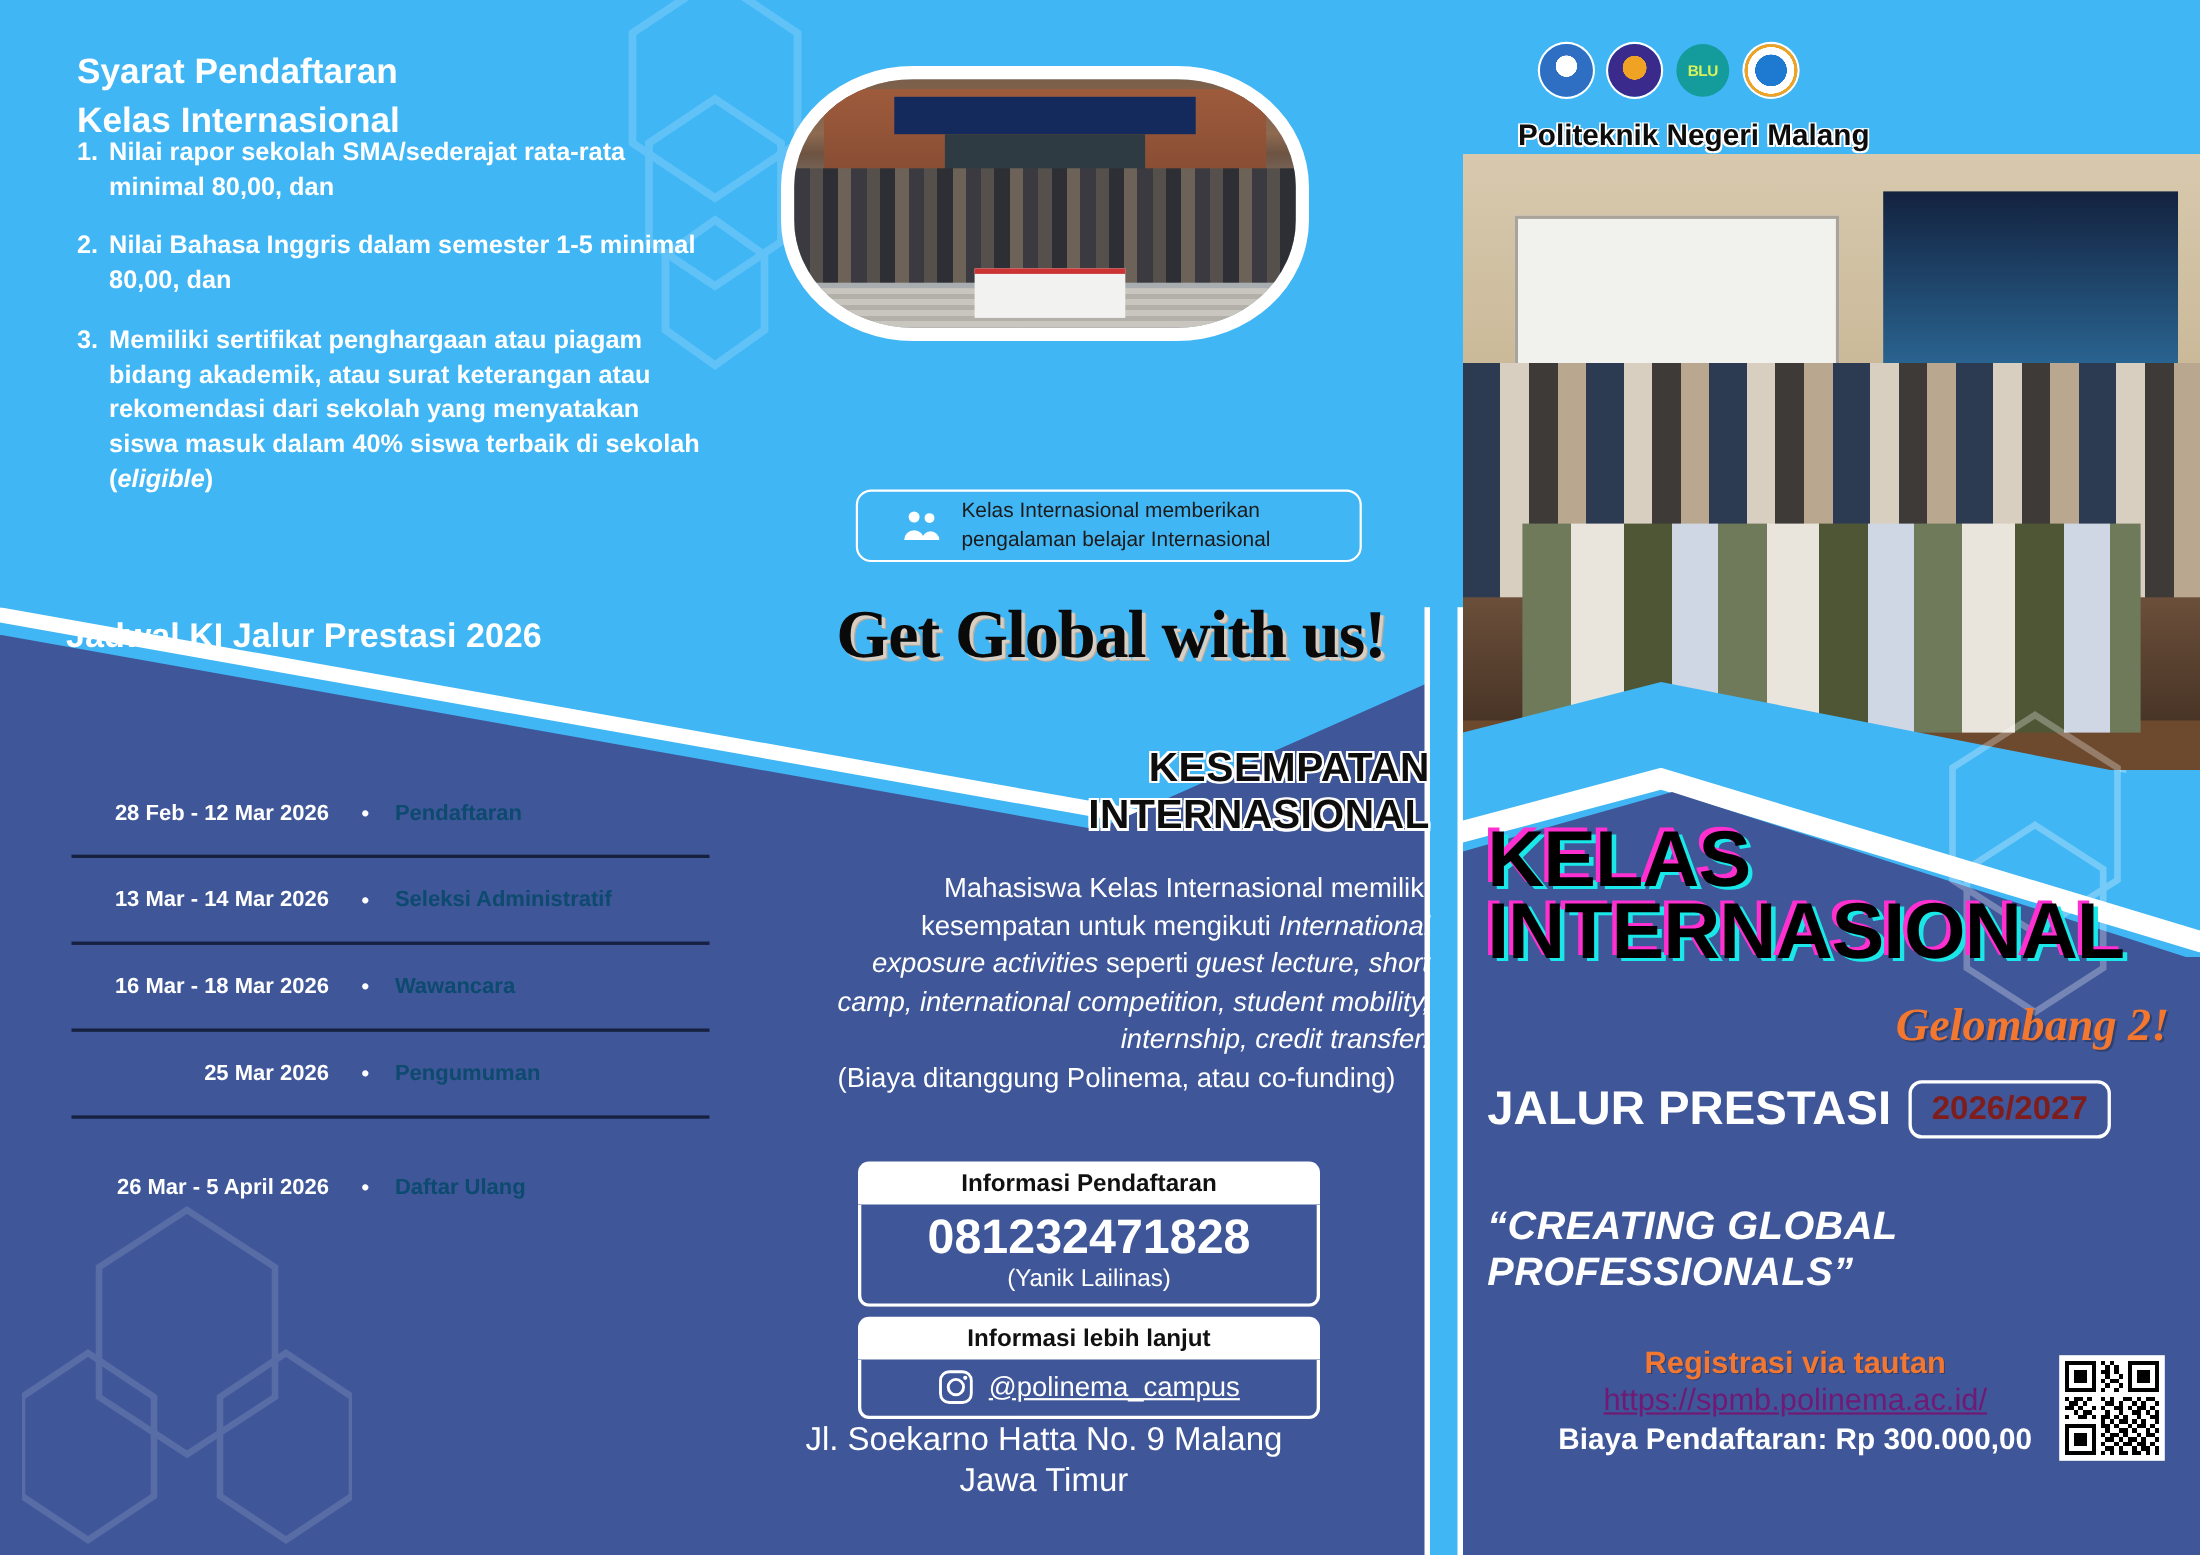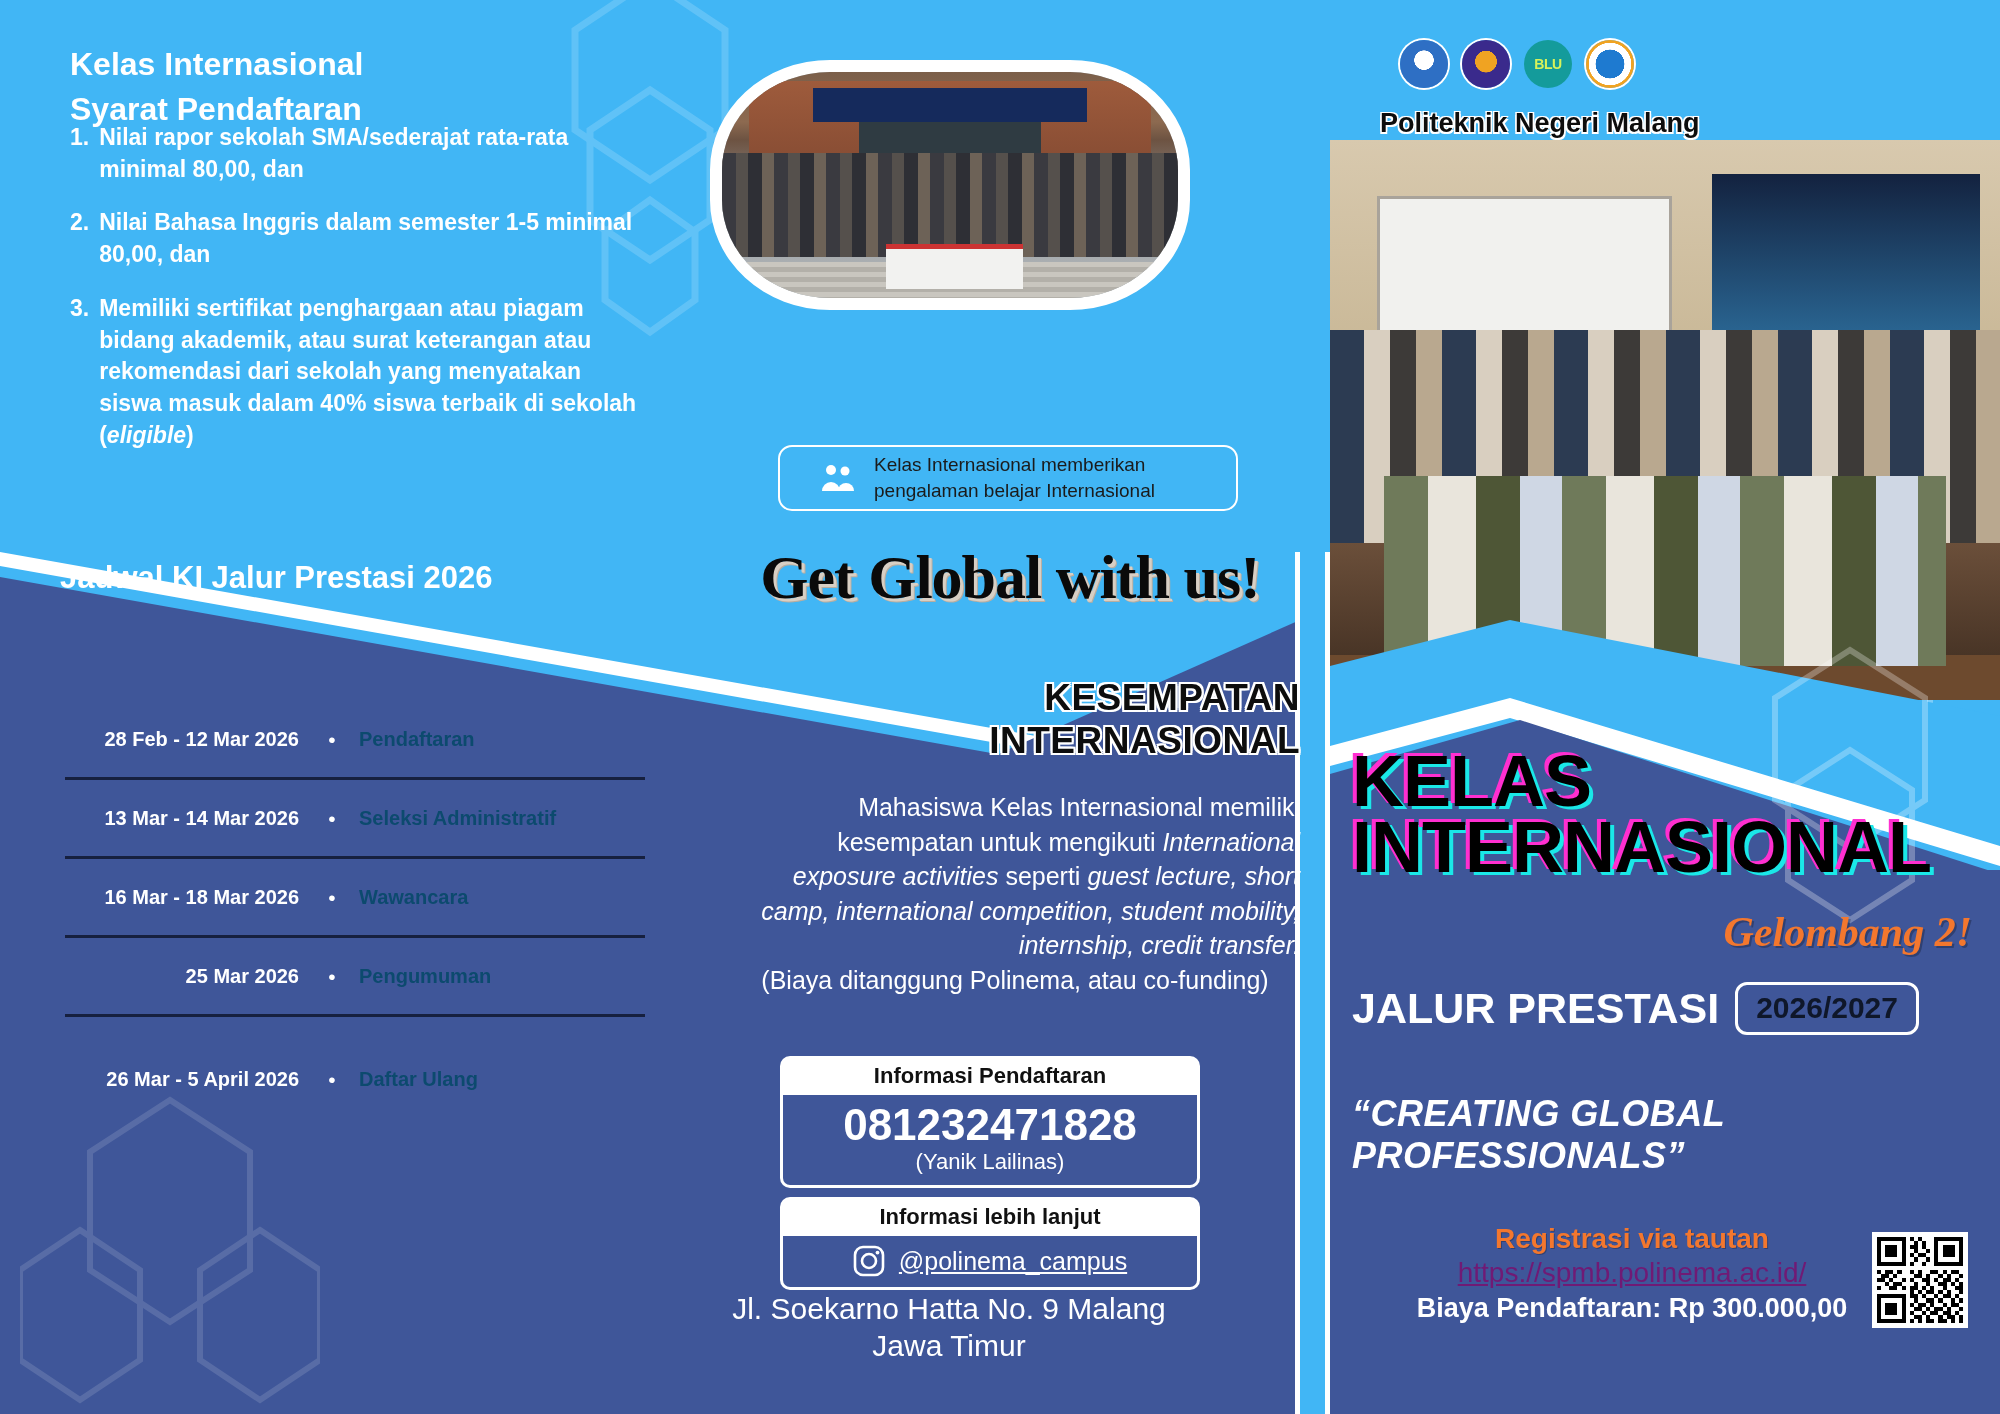--- a/index.html
+++ b/index.html
@@ -166,21 +166,21 @@
   .gelombang {
     position:absolute; left:1352px; top:908px; width:620px; text-align:right;
     font-family:"Liberation Serif", serif; font-style:italic; font-weight:bold;
     font-size:42px; color:#f3772e; letter-spacing:0px;
     text-shadow:2px 2px 0 rgba(0,0,0,.25);
   }
   .jalur-row { position:absolute; left:1352px; top:982px; display:flex; align-items:center; gap:16px; }
   .jalur-txt { color:#ffffff; font-size:43px; font-weight:bold; letter-spacing:0px; }
   .jalur-year {
     border:3px solid #ffffff; border-radius:12px; padding:6px 18px 7px;
-    color:#0f172a; font-size:30px; font-weight:bold;
+    color:#7f1d1d; font-size:30px; font-weight:bold;
   }
   .creating {
     position:absolute; left:1352px; top:1093px; width:620px; text-align:left;
     color:#ffffff; font-size:36px; font-weight:bold; font-style:italic; letter-spacing:.5px;
   }
   .reg-block { position:absolute; left:1352px; top:1222px; width:560px; text-align:center; }
   .reg-head { color:#f3772e; font-size:28px; font-weight:bold; line-height:1.18;
               text-shadow:1px 1px 0 rgba(0,0,0,.25); }
   .reg-url { color:#701a75; font-size:28px; font-weight:normal; text-decoration:underline; line-height:1.3; }
   .reg-fee { color:#ffffff; font-size:27px; font-weight:bold; line-height:1.3; }
@@ -229,22 +229,22 @@
       <path d="M150 20 L230 72 L230 190 L150 242 L70 190 L70 72 Z"></path>
       <path d="M60 150 L120 190 L120 280 L60 320 L0 280 L0 190 Z"></path>
       <path d="M240 150 L300 190 L300 280 L240 320 L180 280 L180 190 Z"></path>
     </g>
   </svg>
 
   <div class="divider" style="left:1295px;top:552px;height:862px;"></div>
   <div class="divider" style="left:1325px;top:552px;height:862px;"></div>
 
   <div class="req-title">
+    <div>Syarat Pendaftaran</div>
     <div>Kelas Internasional</div>
-    <div>Syarat Pendaftaran</div>
   </div>
 
   <div class="req-list">
     <div class="req-item">
       <span class="req-num">1.</span>
       <span class="req-txt">Nilai rapor sekolah SMA/sederajat rata-rata minimal 80,00, dan</span>
     </div>
     <div class="req-item">
       <span class="req-num">2.</span>
       <span class="req-txt">Nilai Bahasa Inggris dalam semester 1-5 minimal 80,00, dan</span>

